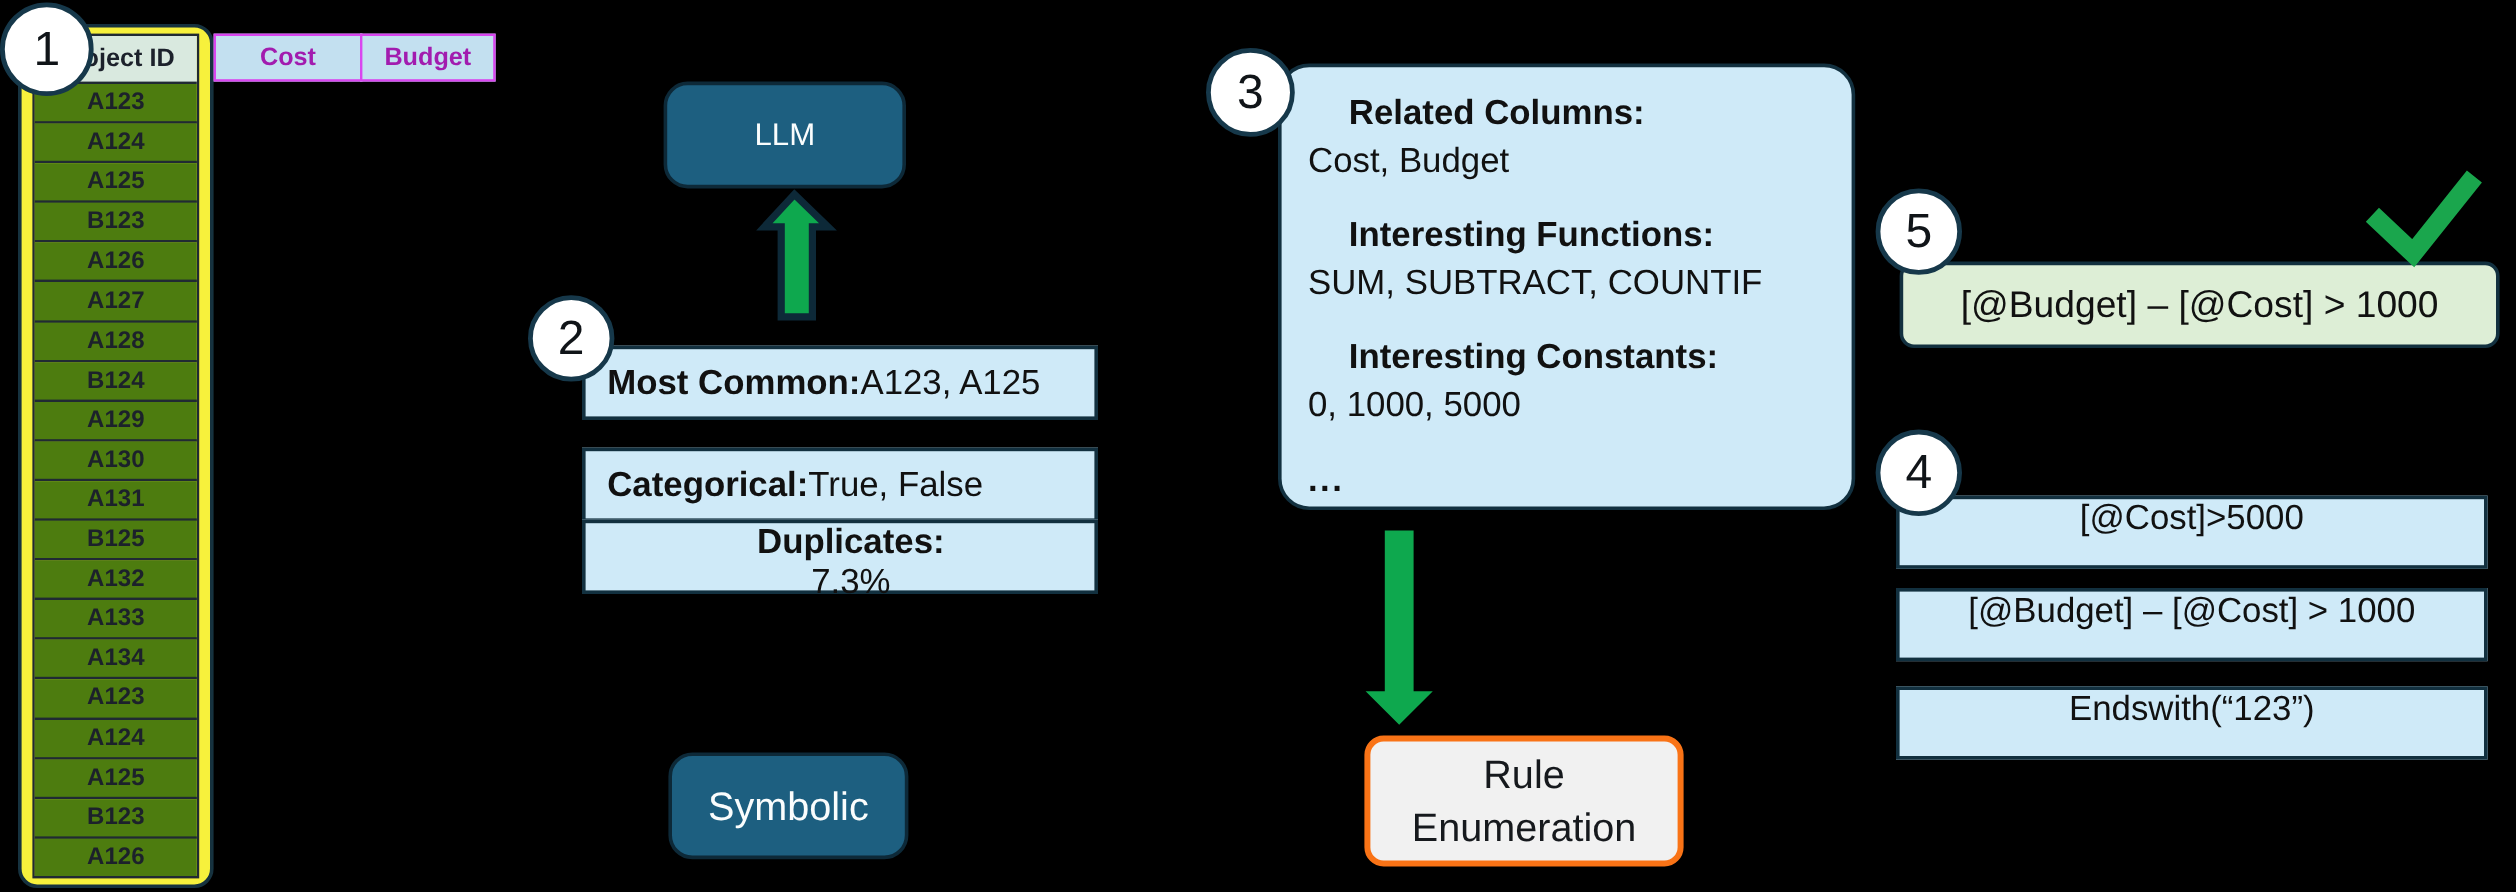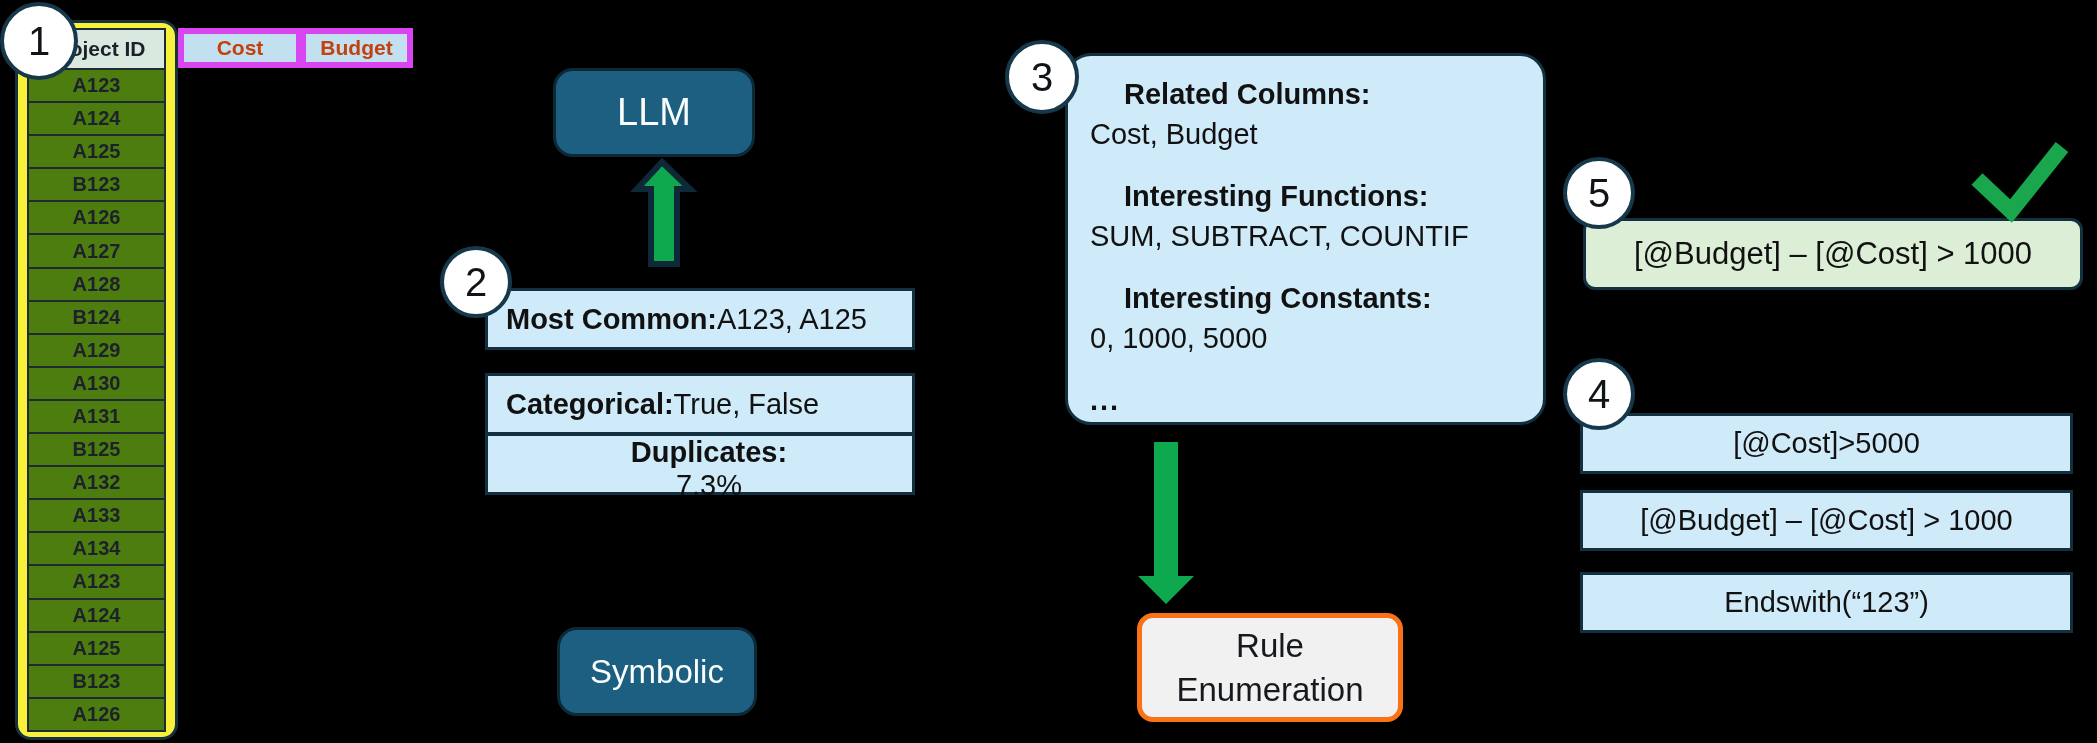--- a/index.html
+++ b/index.html
@@ -20,23 +20,23 @@
   .cell {
     flex: 1; display: flex; align-items: center; justify-content: center;
     background: #4d7c0f; border-bottom: 2px solid #202a33;
     font-size: 20px; font-weight: 600; color: #1c212b;
   }
   .cell:last-child { border-bottom: none; }
   .cell.head { flex: none; height: 40px; background: #d9e9df; font-size: 21px; font-weight: 700; }
 
   .hdr-cell {
     position: absolute; top: 28px; height: 40px;
-    background: #c3e0f0; border: 6px solid #d946ef;
+    background: #c3e0f0; border: 2px solid #d946ef;
     display: flex; align-items: center; justify-content: center;
-    font-size: 21px; font-weight: 700; color: #c2410c;
+    font-size: 21px; font-weight: 700; color: #a21caf;
   }
   .hdr-cost { left: 178px; width: 124px; }
   .hdr-budget { left: 300px; width: 113px; }
 
   
   .badge {
     position: absolute; background: #fff; border: 4px solid #16384a;
     border-radius: 50%; display: flex; align-items: center; justify-content: center;
     font-size: 40px; color: #101418; z-index: 10;
   }
@@ -45,21 +45,21 @@
   .badge-3 { left: 1005px; top: 40px;  width: 74px; height: 74px; }
   .badge-4 { left: 1563px; top: 358px; width: 72px; height: 72px; }
   .badge-5 { left: 1563px; top: 157px; width: 72px; height: 72px; }
 
   
   .teal-box {
     position: absolute; background: #1d5f80; border: 3px solid #0d2938;
     border-radius: 20px; display: flex; align-items: center; justify-content: center;
     color: #fafdfd;
   }
-  .llm-box { left: 553px; top: 68px; width: 202px; height: 89px; font-size: 38px; }
+  .llm-box { left: 553px; top: 68px; width: 202px; height: 89px; font-size: 26px; }
   .symbolic-box { left: 557px; top: 627px; width: 200px; height: 89px; font-size: 33px; }
 
   
   .stat-box {
     position: absolute; left: 485px; width: 430px; height: 62px;
     background: #cfeaf8; border: 3px solid #12303f;
     display: flex; align-items: center; padding-left: 18px;
     font-size: 29px; color: #111; white-space: pre;
   }
   .stat-1 { top: 288px; }
@@ -83,21 +83,21 @@
     background: #f1f1f1; border: 5px solid #f97316; border-radius: 16px;
     display: flex; align-items: center; justify-content: center; text-align: center;
     font-size: 33px; color: #16191d; line-height: 44px;
   }
   .rule-enum-box span { width: 230px; }
 
   
   .rule-box {
     position: absolute; left: 1580px; width: 493px; height: 61px;
     background: #cfeaf8; border: 3px solid #12303f;
-    display: flex; align-items: center; justify-content: center;
+    display: flex; justify-content: center;
     font-size: 29px; color: #111;
   }
   .rule-1 { top: 413px; }
   .rule-2 { top: 490px; }
   .rule-3 { top: 572px; }
 
   
   .selected-rule-box {
     position: absolute; left: 1583px; top: 218px; width: 500px; height: 72px;
     background: #ddeed6; border: 3px solid #12303f; border-radius: 12px;

